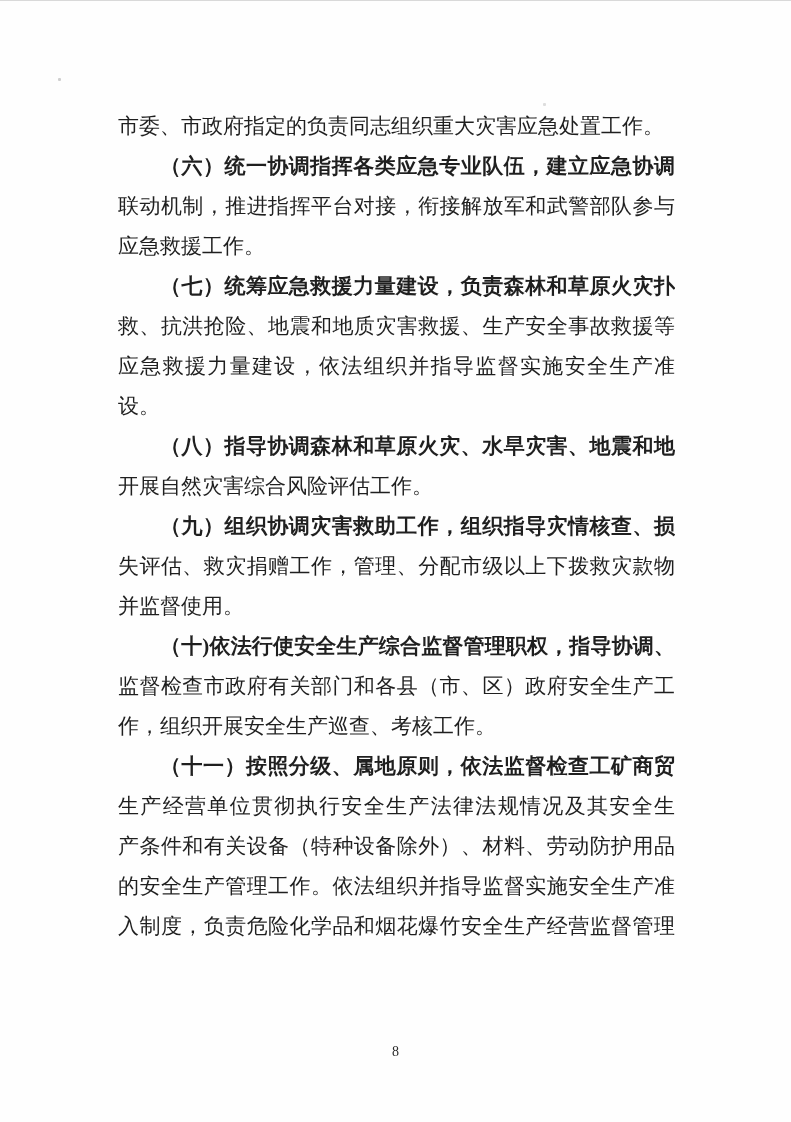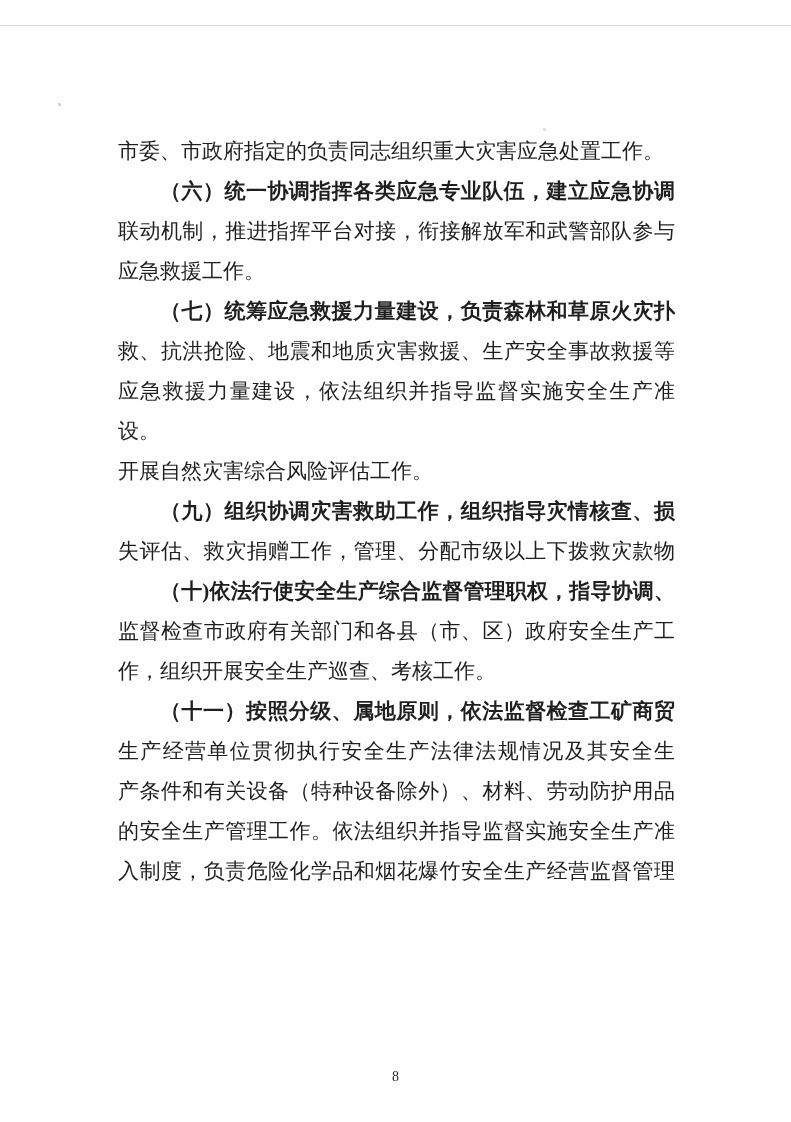--- a/index.html
+++ b/index.html
@@ -11,21 +11,20 @@
     height: 1122px;
     background: #ffffff;
     position: relative;
     overflow: hidden;
     font-family: "Liberation Serif", "DejaVu Serif", serif;
   }
   .page {
     position: absolute;
     inset: 0;
     background: #fefefe;
-    margin-top: 25px;
   }
   .scan-edge-top {
     position: absolute;
     top: 0; left: 0;
     width: 100%; height: 1px;
     background: #d9d9d9;
   }
   .speck {
     position: absolute;
     background: #cfcfcf;
@@ -80,23 +79,25 @@
 
   <div class="doc-body">
     <div class="line para-end">市委、市政府指定的负责同志组织重大灾害应急处置工作。</div>
     <div class="line indent">（六）统一协调指挥各类应急专业队伍，建立应急协调</div>
     <div class="line">联动机制，推进指挥平台对接，衔接解放军和武警部队参与</div>
     <div class="line para-end">应急救援工作。</div>
     <div class="line indent">（七）统筹应急救援力量建设，负责森林和草原火灾扑</div>
     <div class="line">救、抗洪抢险、地震和地质灾害救援、生产安全事故救援等</div>
     <div class="line">应急救援力量建设，依法组织并指导监督实施安全生产准</div>
     <div class="line para-end">设。</div>
+    <div class="line indent">（八）指导协调森林和草原火灾、水旱灾害、地震和地</div>
     <div class="line para-end">开展自然灾害综合风险评估工作。</div>
     <div class="line indent">（九）组织协调灾害救助工作，组织指导灾情核查、损</div>
     <div class="line">失评估、救灾捐赠工作，管理、分配市级以上下拨救灾款物</div>
+    <div class="line para-end">并监督使用。</div>
     <div class="line indent">（十)依法行使安全生产综合监督管理职权，指导协调、</div>
     <div class="line">监督检查市政府有关部门和各县（市、区）政府安全生产工</div>
     <div class="line para-end">作，组织开展安全生产巡查、考核工作。</div>
     <div class="line indent">（十一）按照分级、属地原则，依法监督检查工矿商贸</div>
     <div class="line">生产经营单位贯彻执行安全生产法律法规情况及其安全生</div>
     <div class="line">产条件和有关设备（特种设备除外）、材料、劳动防护用品</div>
     <div class="line">的安全生产管理工作。依法组织并指导监督实施安全生产准</div>
     <div class="line">入制度，负责危险化学品和烟花爆竹安全生产经营监督管理</div>
   </div>
 

